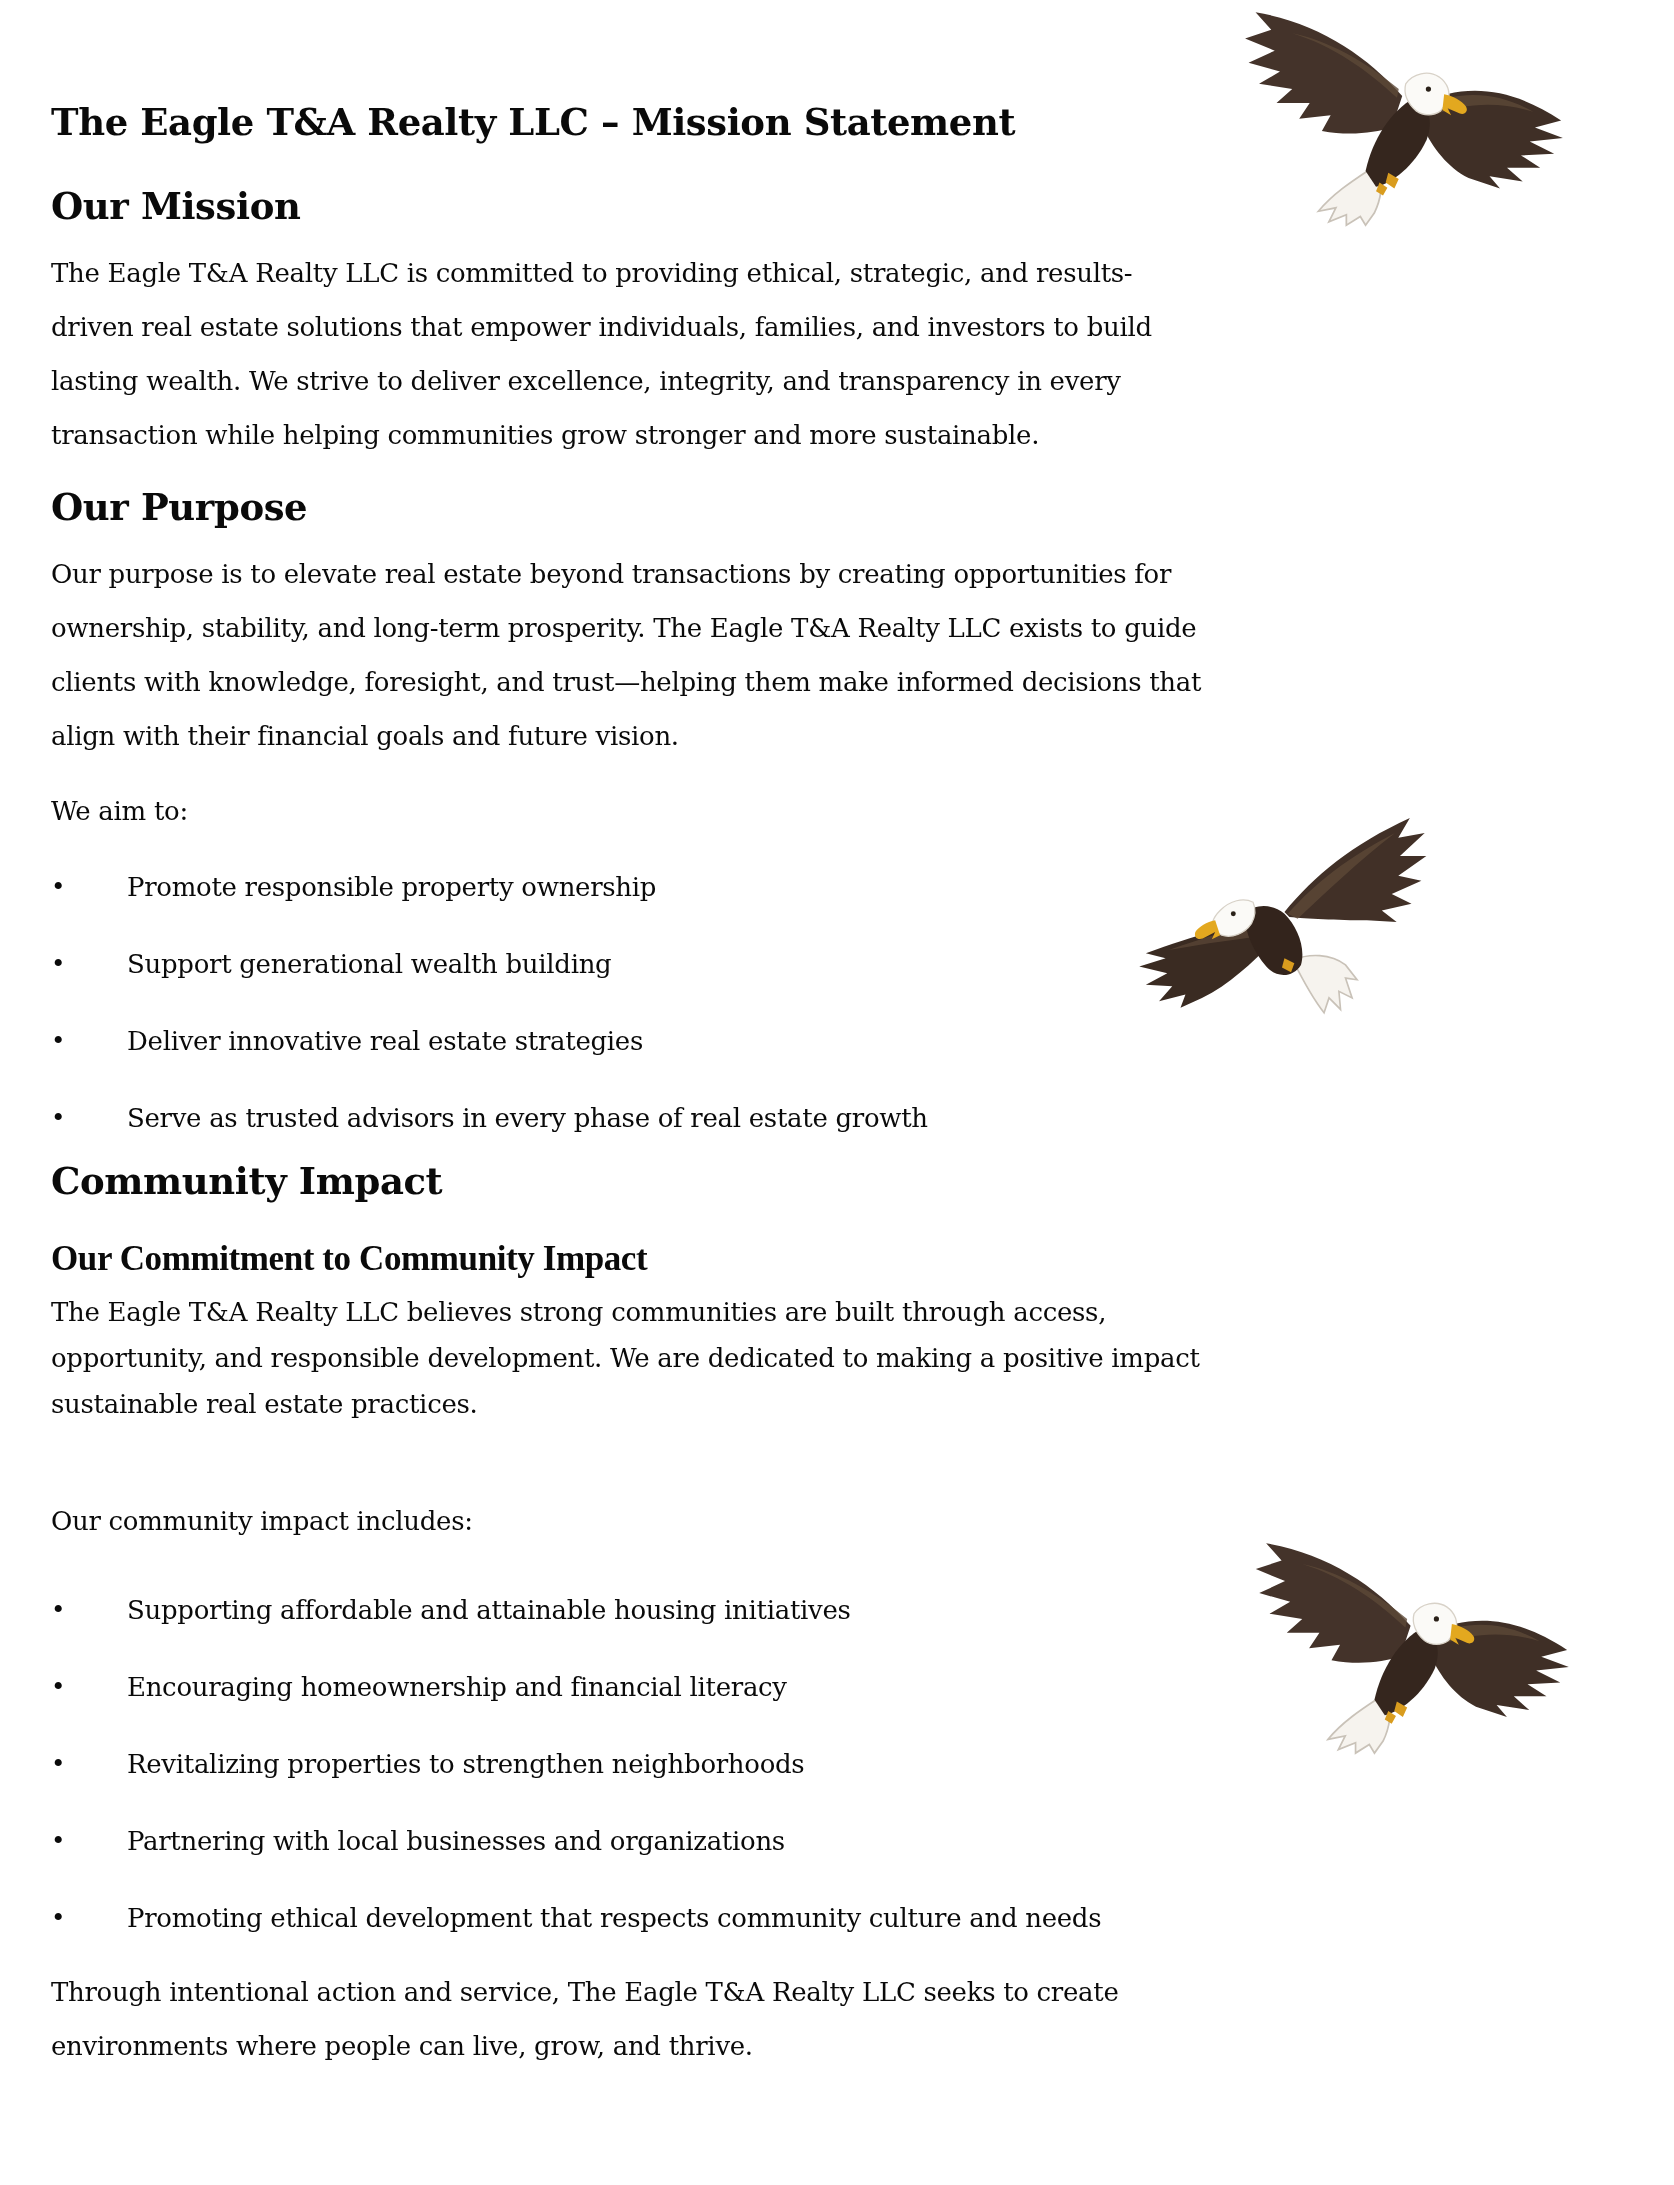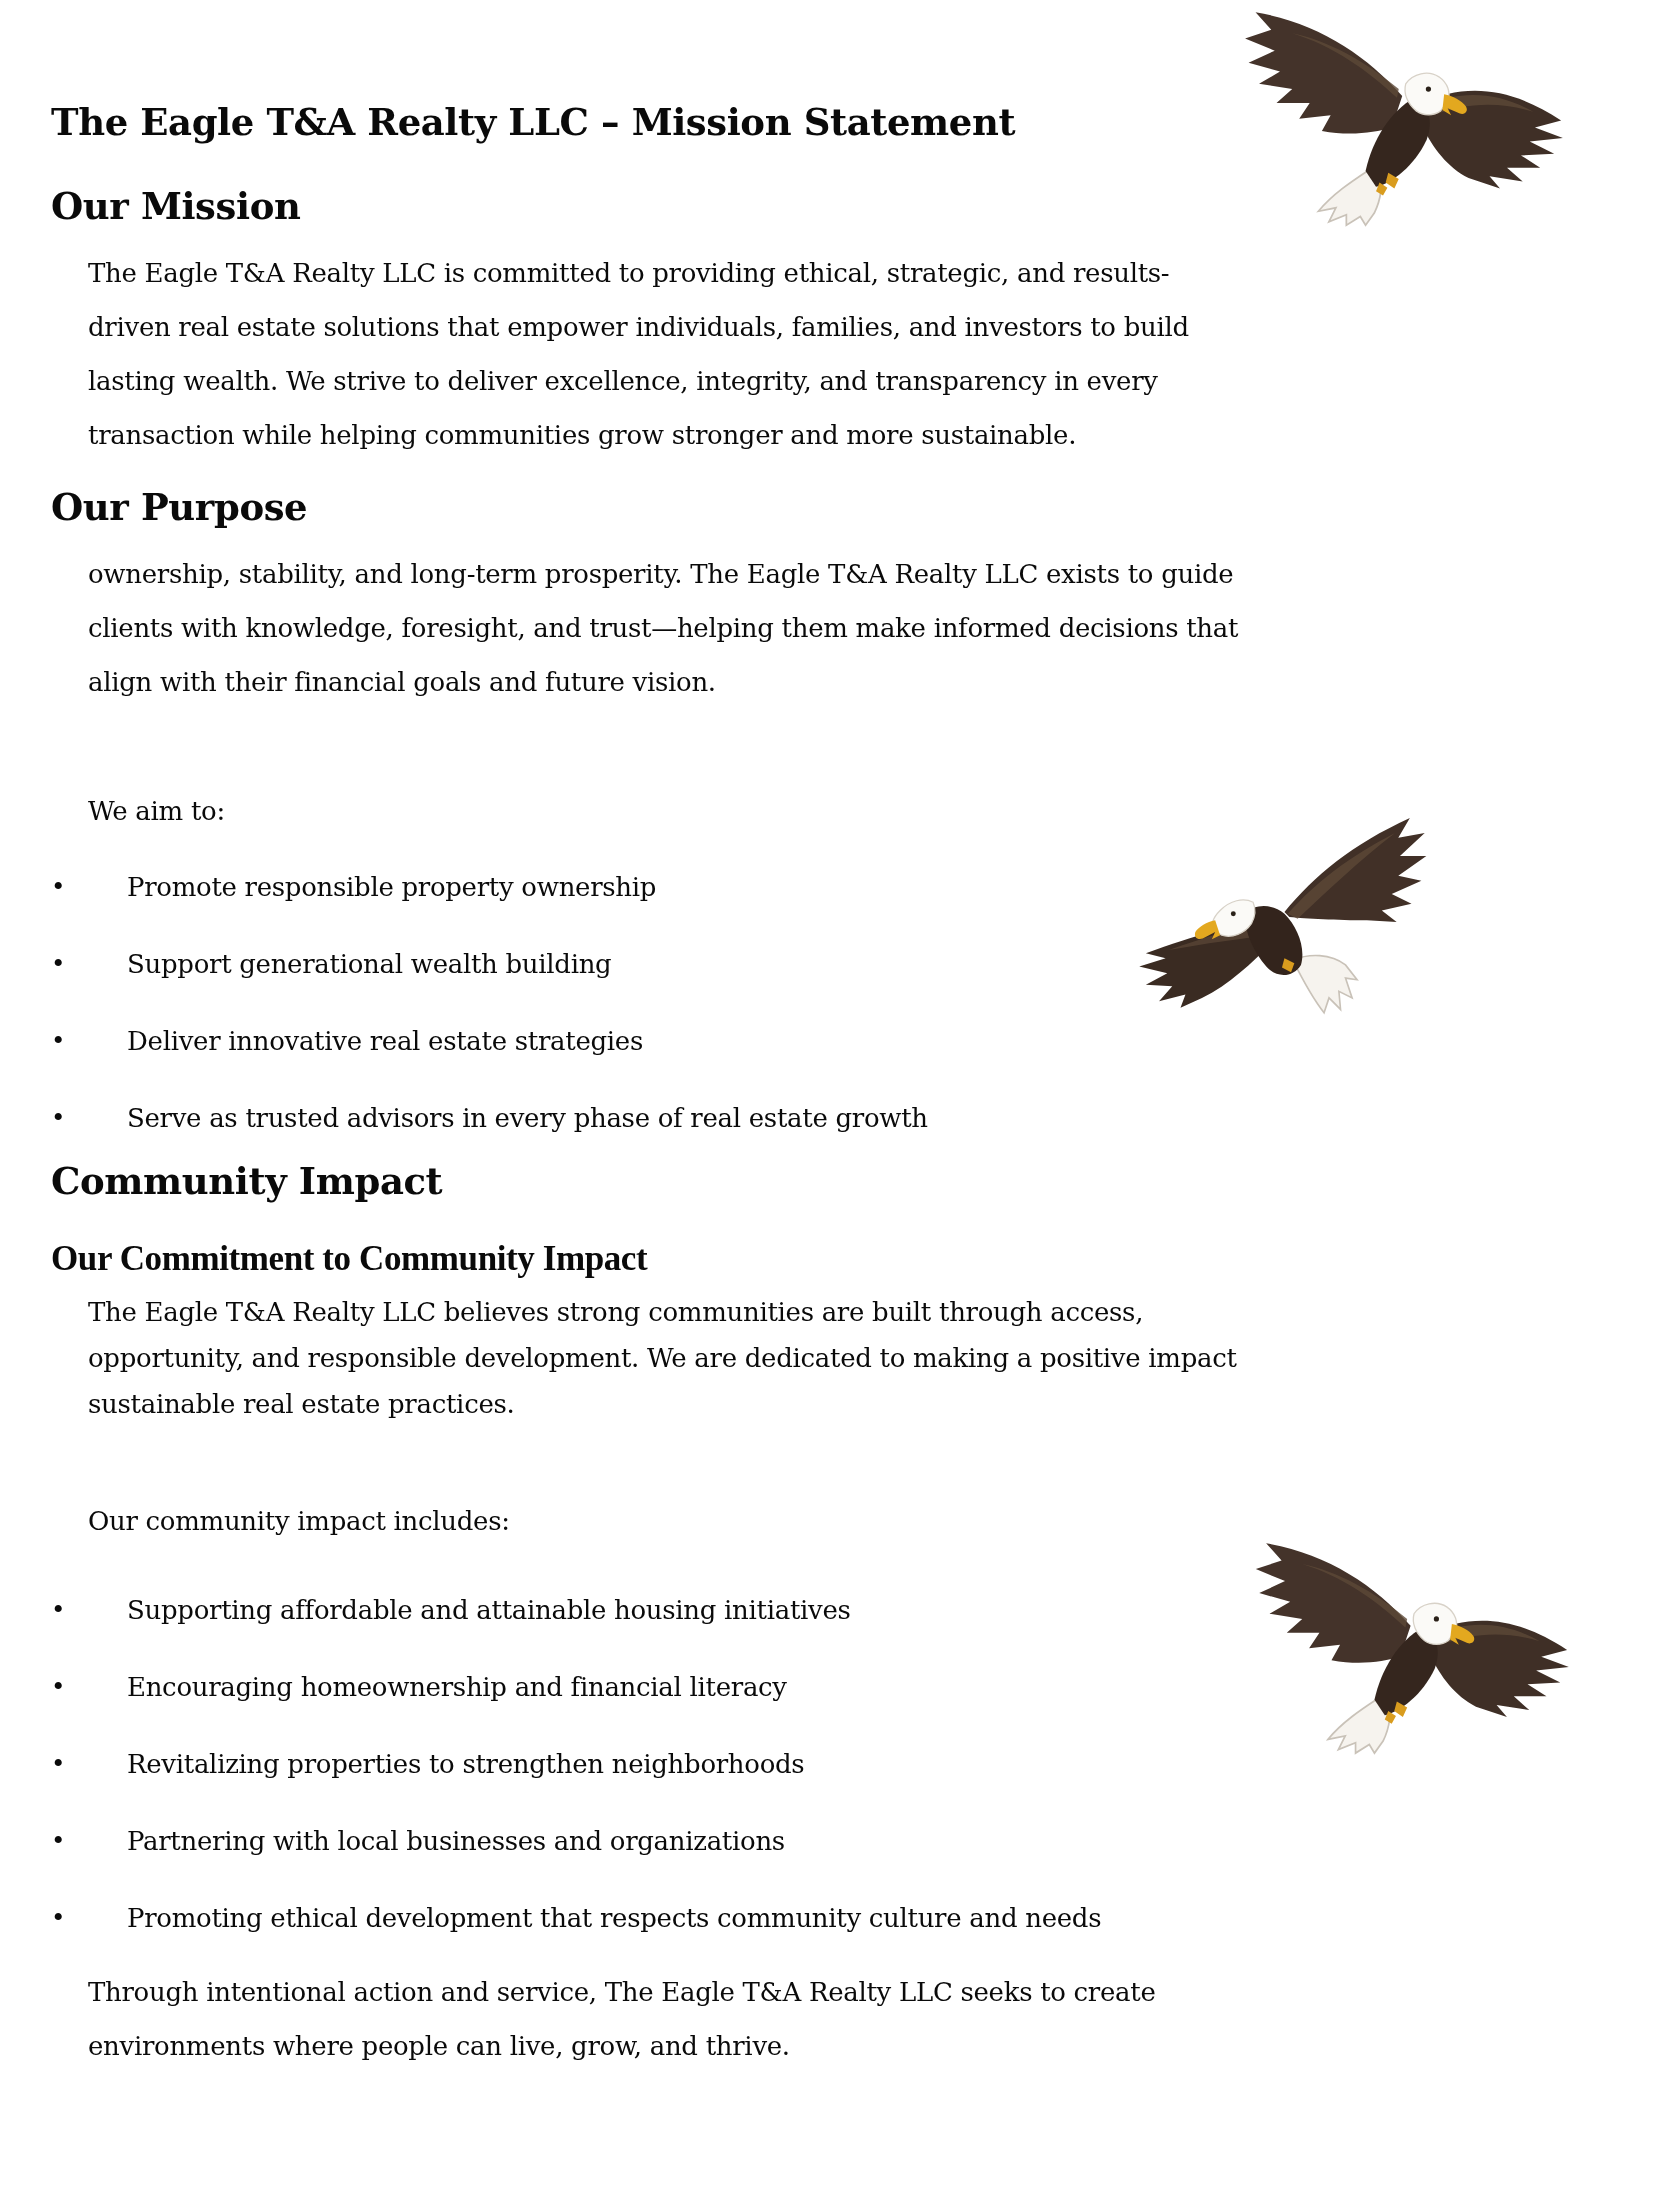--- a/index.html
+++ b/index.html
@@ -14,21 +14,21 @@
   }
   .abs { position:absolute; left:51px; }
   .h1 {
     font-size:37px; font-weight:700; letter-spacing:-0.4px;
     line-height:42px; white-space:nowrap;
   }
   .h2 {
     font-size:35px; font-weight:700; letter-spacing:-0.4px;
     line-height:40px; white-space:nowrap;font-family:Liberation Serif, serif;
   }
-  .body-text { font-size:26px; letter-spacing:-0.3px;margin-left:37px; }
+  .body-text { font-size:26px; letter-spacing:-0.3px; }
   .para .line { white-space:nowrap; }
   .lh62 .line { line-height:54px; }
   .lh53 .line { line-height:46px; }
   ul.doc-list { list-style:none; margin:0; padding:0; }
   ul.doc-list li {
     position:relative;
     padding-left:76px;
     line-height:54px;
     margin-bottom:23px;
     white-space:nowrap;
@@ -49,20 +49,21 @@
   <div class="abs h1" style="top:185px">Our Mission</div>
   <div class="abs para body-text lh62" style="top:246px">
     <div class="line">The Eagle T&amp;A Realty LLC is committed to providing ethical, strategic, and results-</div>
     <div class="line">driven real estate solutions that empower individuals, families, and investors to build</div>
     <div class="line">lasting wealth. We strive to deliver excellence, integrity, and transparency in every</div>
     <div class="line">transaction while helping communities grow stronger and more sustainable.</div>
   </div>
 
   <div class="abs h1" style="top:486px">Our Purpose</div>
   <div class="abs para body-text lh62" style="top:547px">
+    <div class="line">Our purpose is to elevate real estate beyond transactions by creating opportunities for</div>
     <div class="line">ownership, stability, and long-term prosperity. The Eagle T&amp;A Realty LLC exists to guide</div>
     <div class="line">clients with knowledge, foresight, and trust—helping them make informed decisions that</div>
     <div class="line">align with their financial goals and future vision.</div>
   </div>
 
   <div class="abs para body-text lh62" style="top:784px">
     <div class="line">We aim to:</div>
   </div>
 
   <ul class="abs doc-list body-text" style="top:860px">

